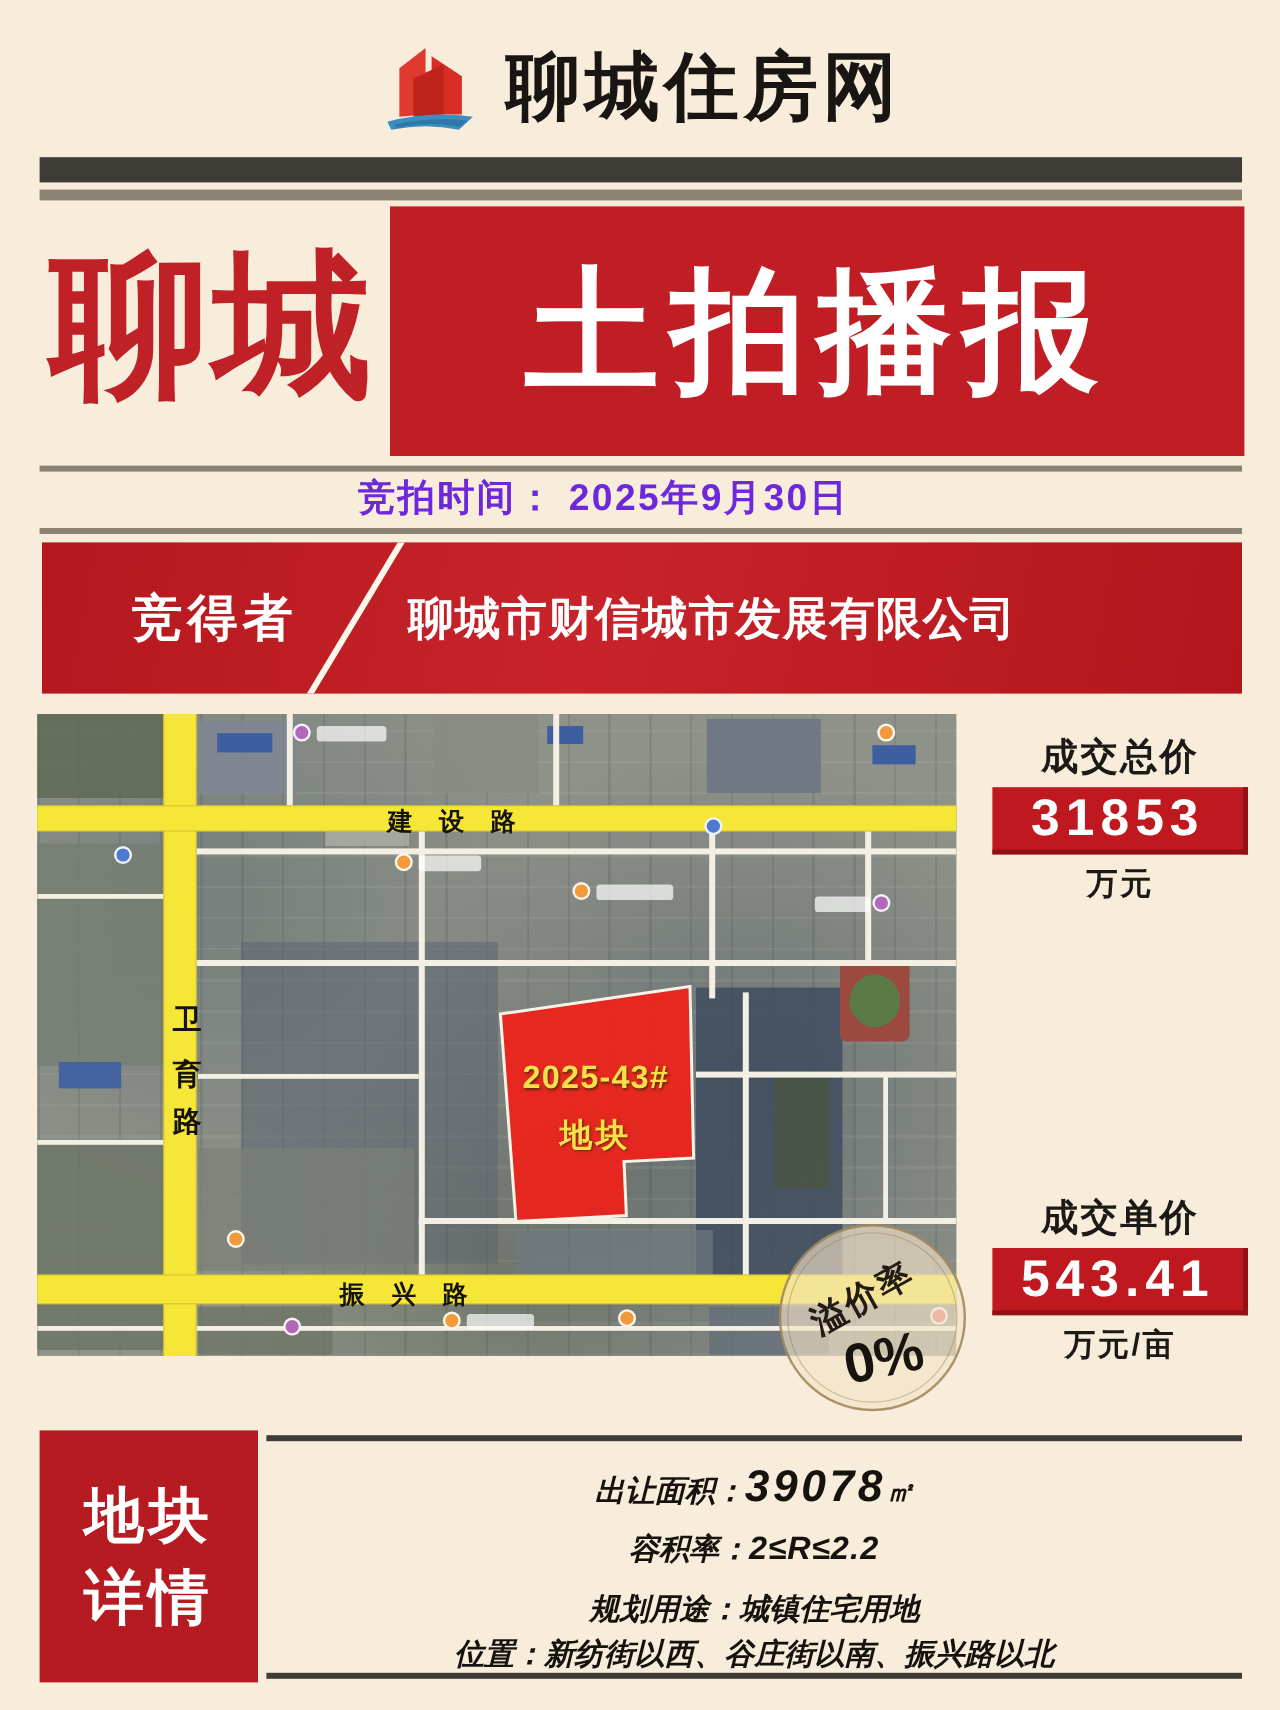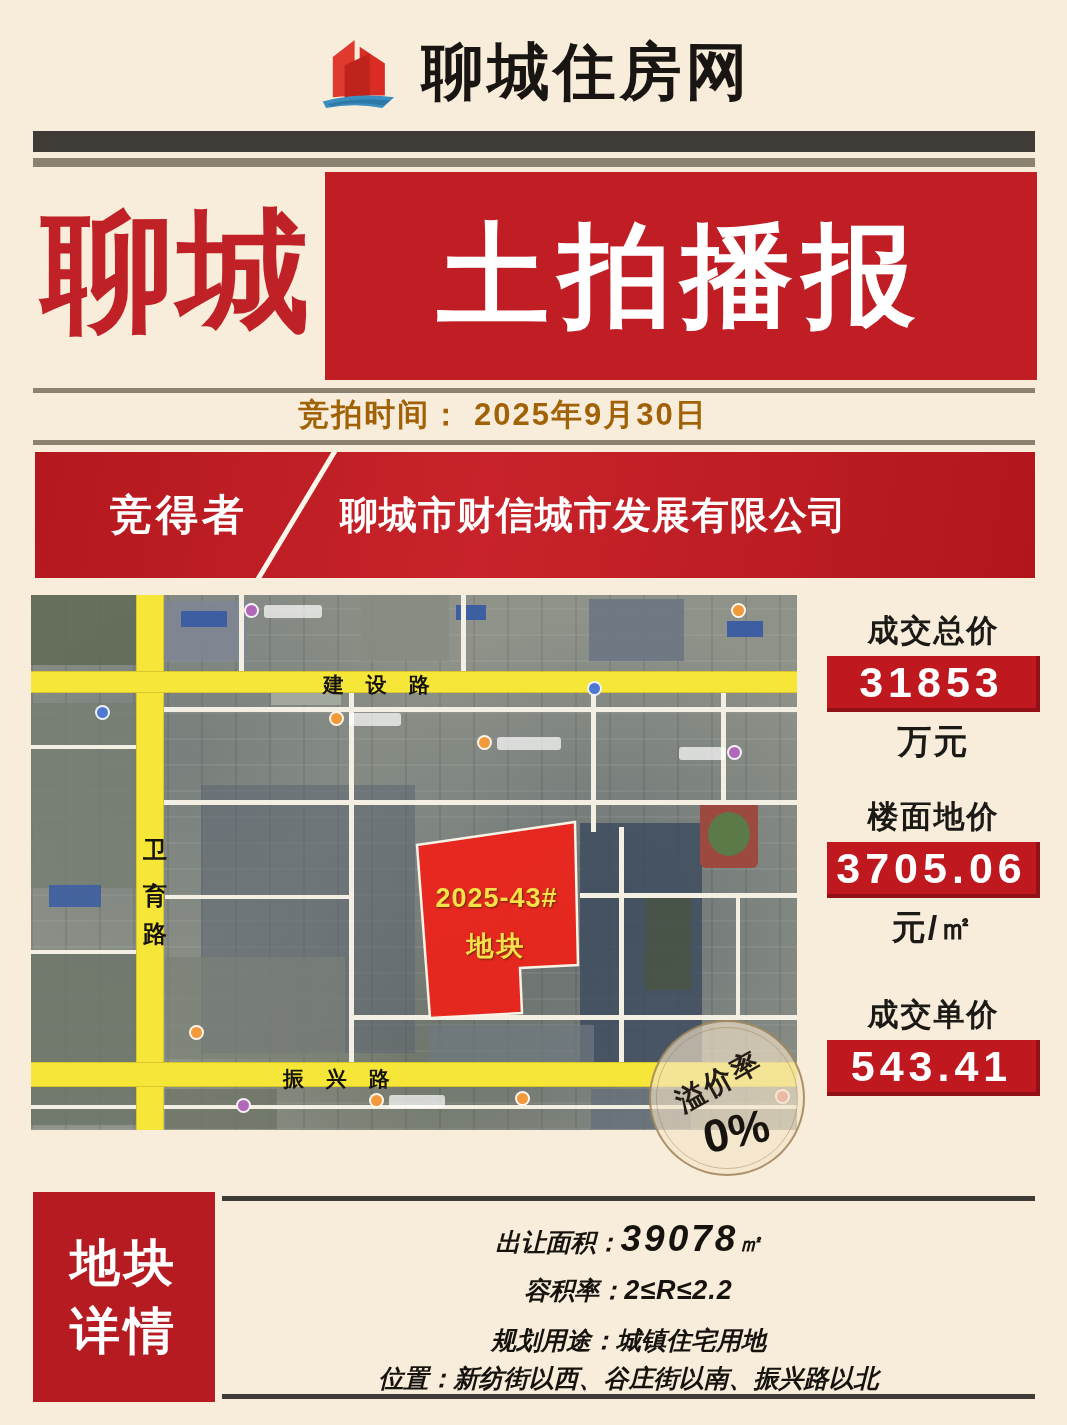--- a/index.html
+++ b/index.html
@@ -14,21 +14,21 @@
   .bar-dark{left:33px;width:1002px;background:#3f3b36;}
   .bar-olive{left:33px;width:1002px;background:#8b8271;}
 
   
   .city-word{left:30px;top:196px;width:295px;height:158px;font-size:132px;line-height:152px;font-weight:900;color:#bf2127;text-align:center;letter-spacing:4px;}
   .title-block{left:325px;top:172px;width:712px;height:208px;background:#c01d24;display:flex;align-items:center;justify-content:center;}
   .title-block span{color:#fff;font-size:112px;font-weight:900;letter-spacing:10px;}
 
   
   .time-line{left:33px;width:1002px;height:5px;background:#8b8271;}
-  .time-text{left:33px;top:394px;width:940px;text-align:center;font-size:31px;font-weight:800;color:#a16207;letter-spacing:2px;}
+  .time-text{left:33px;top:394px;width:940px;text-align:center;font-size:31px;font-weight:800;color:#6d28d9;letter-spacing:2px;}
 
   
   .winner{left:35px;top:452px;width:1000px;height:126px;background:linear-gradient(100deg,#b4181e 0%,#c8232a 45%,#b2161c 100%);overflow:hidden;padding-left:28px;}
   .winner .slash{position:absolute;left:259px;top:-12px;width:5px;height:150px;background:#fdf6ea;transform:rotate(31deg);}
   .winner .wlabel{position:absolute;left:38px;top:0;width:212px;height:126px;display:flex;align-items:center;justify-content:center;color:#fff;font-size:42px;font-weight:800;letter-spacing:4px;}
   .winner .wcompany{position:absolute;left:305px;top:0;width:660px;height:126px;display:flex;align-items:center;color:#fff;font-size:38px;font-weight:800;letter-spacing:1px;}
 
   
   .map{left:31px;top:595px;width:766px;height:535px;overflow:hidden;background-color:#8e9289;
     background-image:
@@ -50,21 +50,21 @@
   
   .stamp{left:649px;top:1020px;width:156px;height:156px;border-radius:50%;background:rgba(243,227,200,.65);border:2px solid rgba(146,117,71,.75);z-index:5;}
   .stamp::before{content:"";position:absolute;inset:5px;border:1px solid rgba(146,117,71,.4);border-radius:50%;}
   .stamp .s1{position:absolute;left:10px;top:40px;width:116px;text-align:center;transform:rotate(-29deg);font-size:29px;font-weight:800;color:#221c14;letter-spacing:2px;}
   .stamp .s2{position:absolute;left:52px;top:82px;transform:rotate(-12deg);font-size:46px;font-weight:800;color:#17130e;}
 
   
   .stat{left:827px;width:213px;text-align:center;}
   .stat .slabel{font-size:31px;font-weight:800;color:#1c1a17;height:38px;line-height:38px;letter-spacing:2px;}
   .stat .sblock{margin-top:6px;height:56px;background:#c0181f;border-right:4px solid #921117;border-bottom:4px solid #921117;display:flex;align-items:center;justify-content:center;color:#fff;font-size:43px;font-weight:800;letter-spacing:5px;}
-  .stat .sunit{margin-top:7px;font-size:34px;font-weight:800;color:#1c1a17;letter-spacing:2px;}
+  .stat .sunit{margin-top:7px;font-size:26px;font-weight:800;color:#1c1a17;letter-spacing:2px;}
 
   
   .detail-block{left:33px;top:1192px;width:182px;height:210px;background:#b61b21;display:flex;flex-direction:column;align-items:center;justify-content:center;gap:18px;}
   .detail-block div{color:#fff;font-size:50px;font-weight:800;letter-spacing:4px;line-height:1;}
   .dline{left:222px;width:813px;height:5px;background:#3f3b36;}
   .drow{left:222px;width:813px;text-align:center;color:#16130f;white-space:nowrap;font-style:italic;}
   .dlabel{font-size:25px;font-weight:800;}
   .dbig{font-size:37px;font-weight:800;letter-spacing:3px;}
   .dmid{font-size:27px;font-weight:800;letter-spacing:1px;}
   .dsuf{font-size:23px;font-weight:800;}
@@ -188,32 +188,26 @@
     <div class="s2">0%</div>
   </div>
 
   <div class="abs stat" style="top:612px;">
     <div class="slabel">成交总价</div>
     <div class="sblock">
         <span>31853</span>
       </div>
     <div class="sunit">万元</div>
   </div>
-  <div class="abs stat" style="top:798px;">
-    <div class="slabel">楼面地价</div>
-    <div class="sblock">
-        <span>3705.06</span>
-      </div>
-    <div class="sunit">元/㎡</div>
-  </div>
   <div class="abs stat" style="top:996px;text-align:center;">
     <div class="slabel">成交单价</div>
     <div class="sblock">
         <span>543.41</span>
       </div>
+    <div class="sunit">万元/亩</div>
   </div>
 
   <div class="abs detail-block">
     <div>地块</div>
     <div>详情</div>
   </div>
   <div class="abs dline" style="top:1196px;"></div>
 
   <div class="abs drow" style="top:1218px;">
     <span class="dlabel">出让面积：</span><span class="dbig">39078</span><span class="dsuf">㎡</span>

